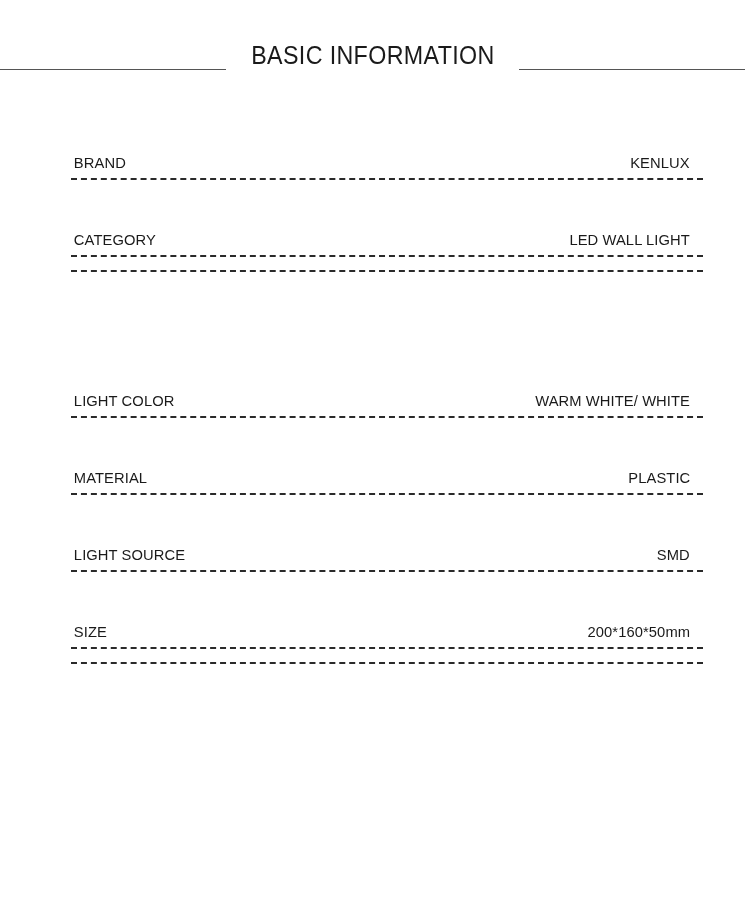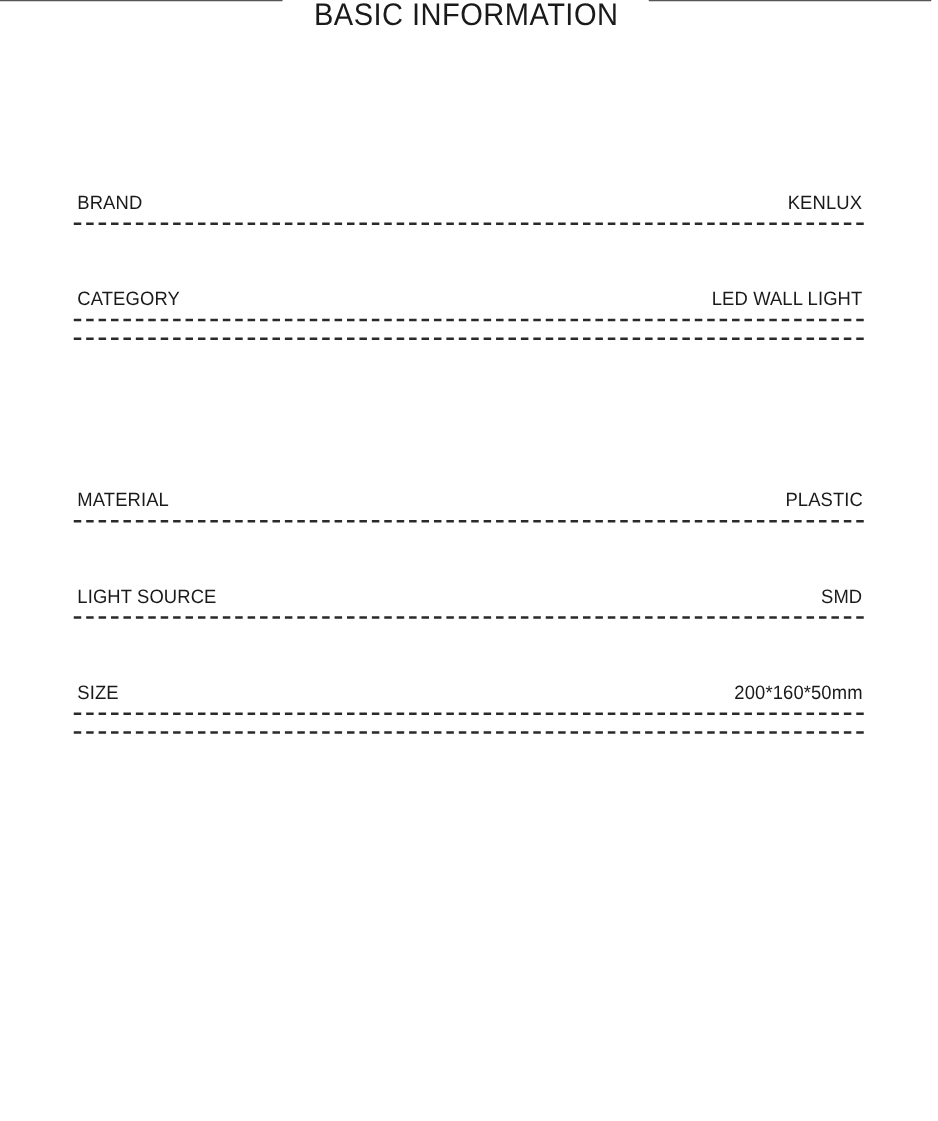--- a/index.html
+++ b/index.html
@@ -18,21 +18,21 @@
   .spec-sheet {
     width: 750px;
     height: 897px;
     position: relative;
     box-sizing: border-box;
   }
 
   
   .header {
     display: flex;
-    align-items: flex-start;
+    align-items: flex-end;
     width: 750px;
     height: 70px;
     padding: 0;
     box-sizing: border-box;
   }
   .header-rule {
     height: 0;
     border-top: 1px solid #555555;
     flex: 1 1 auto;
     min-width: 0;
@@ -62,20 +62,21 @@
     margin: 0 auto;
     width: 632px;
     padding-top: 39px;
     box-sizing: border-box;
   }
 
   .spec-row {
     height: 77px;
     position: relative;
     box-sizing: border-box;
+    margin-left: 12px;
   }
   .spec-row-inner {
     display: flex;
     align-items: flex-end;
     justify-content: space-between;
     height: 62px;
     box-sizing: border-box;
   }
   .spec-label,
   .spec-value {
@@ -130,20 +131,27 @@
       </div>
       <div class="spec-divider"></div>
     </div>
 
 
 
     <div class="spec-row">
       <div class="spec-divider"></div>
     </div>
 
+    <div class="spec-row">
+      <div class="spec-row-inner">
+        <span class="spec-label">LIGHT COLOR</span>
+        <span class="spec-value">WARM WHITE/ WHITE</span>
+      </div>
+      <div class="spec-divider"></div>
+    </div>
 
     <div class="spec-row">
       <div class="spec-row-inner">
         <span class="spec-label">MATERIAL</span>
         <span class="spec-value">PLASTIC</span>
       </div>
       <div class="spec-divider"></div>
     </div>
 
     <div class="spec-row">

